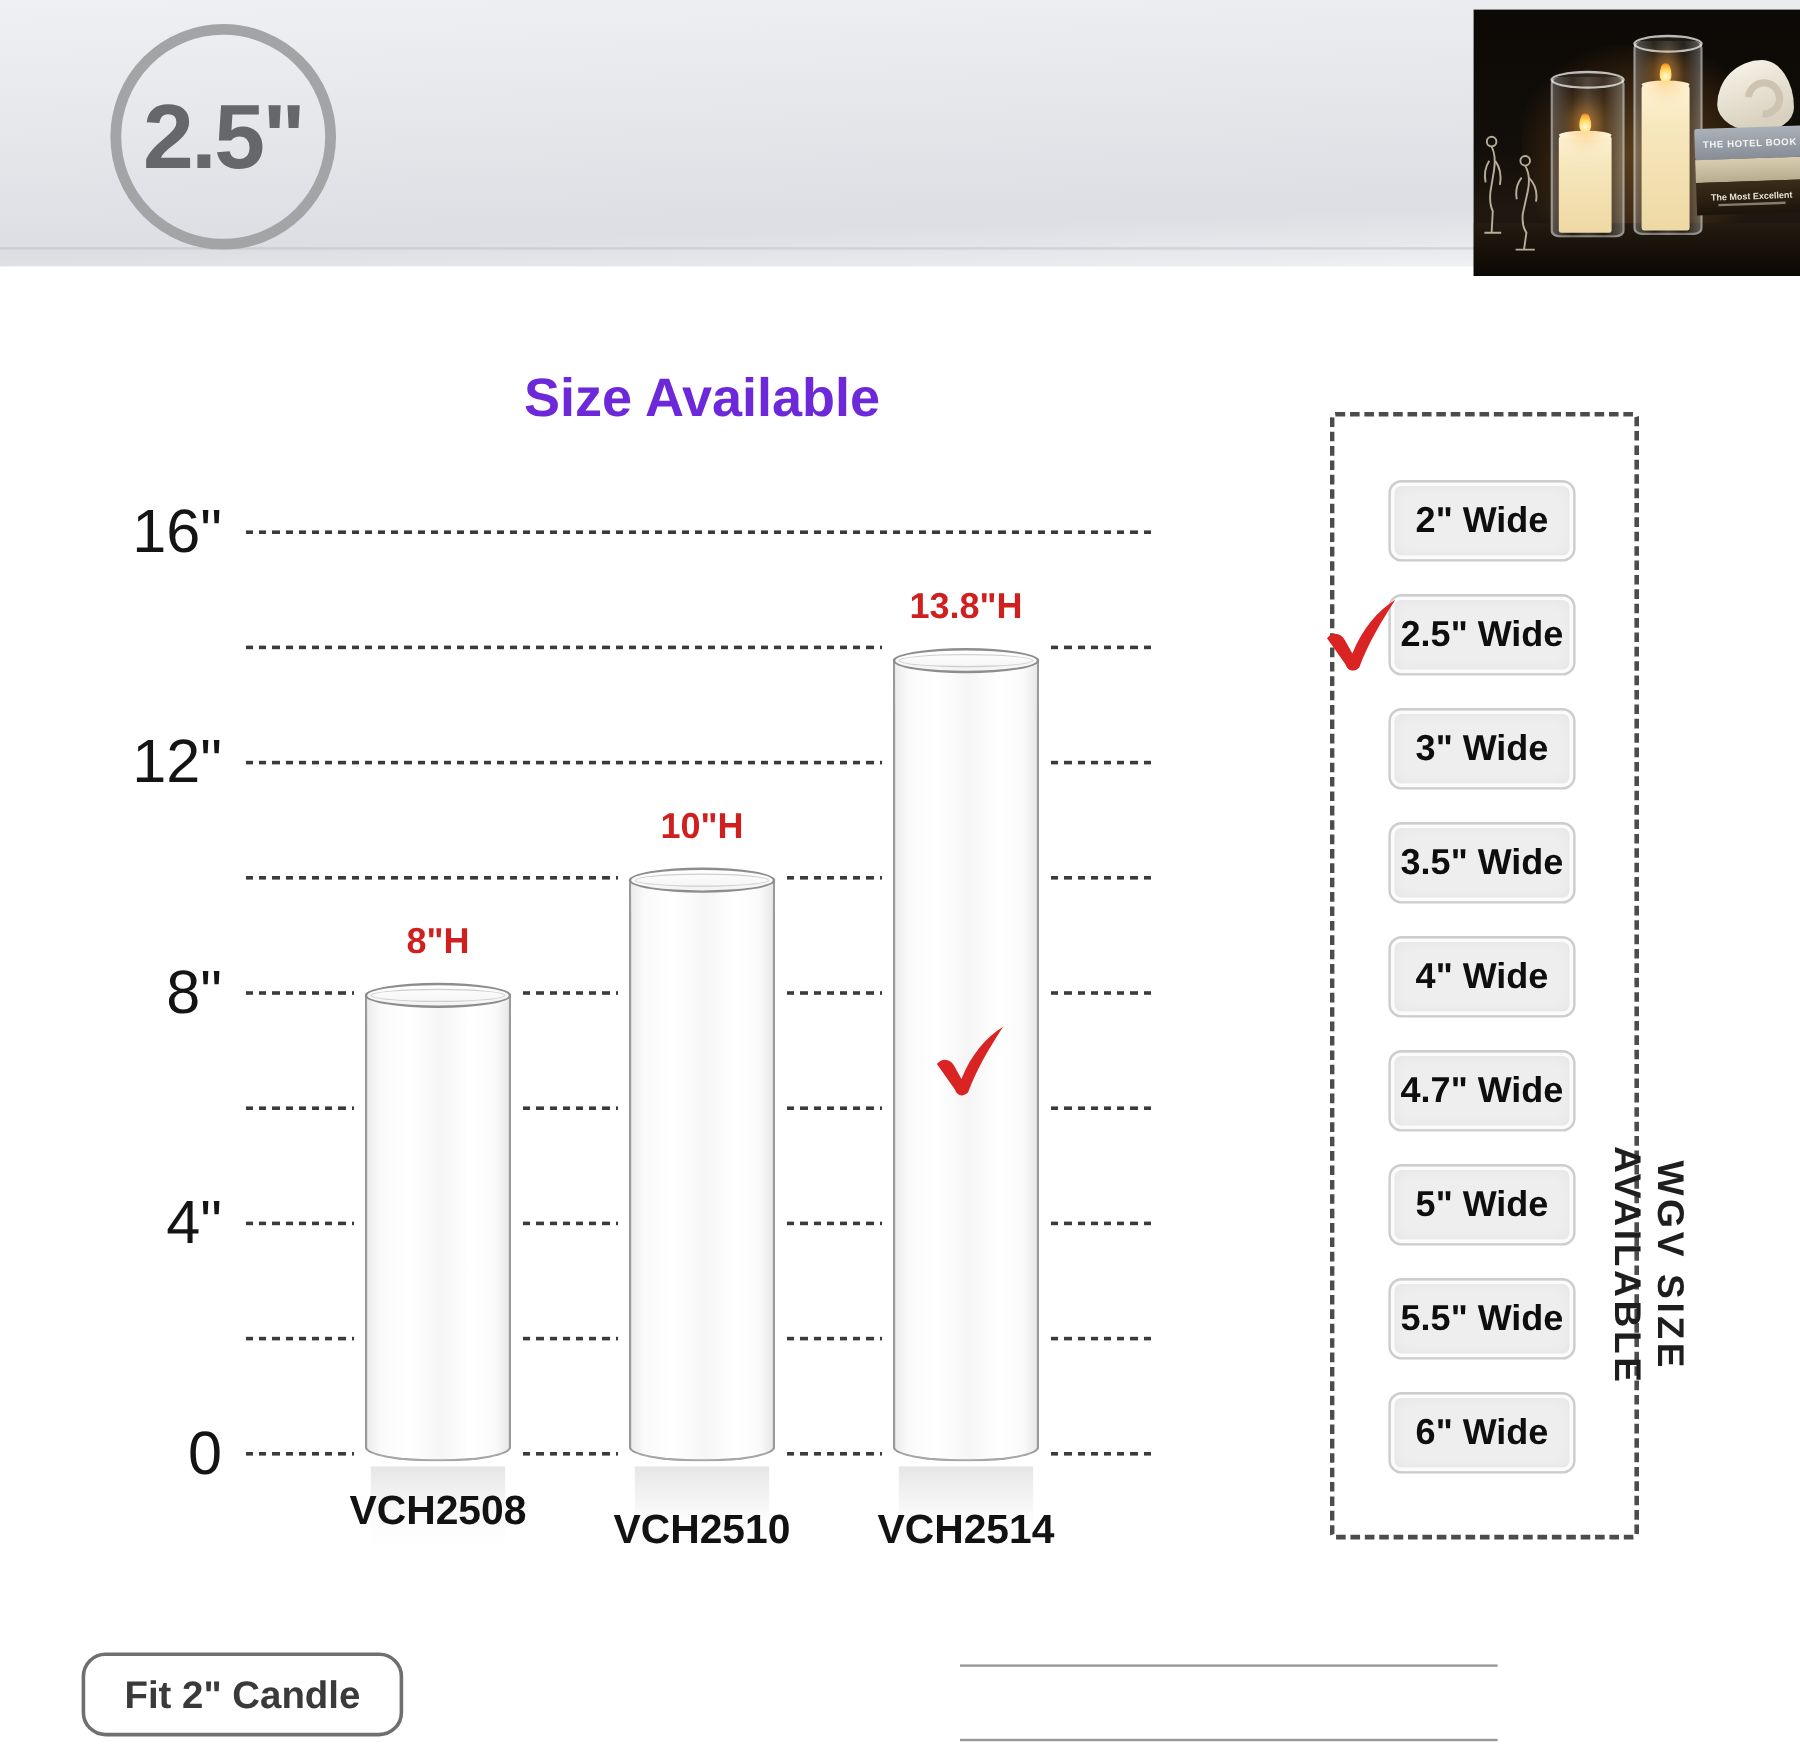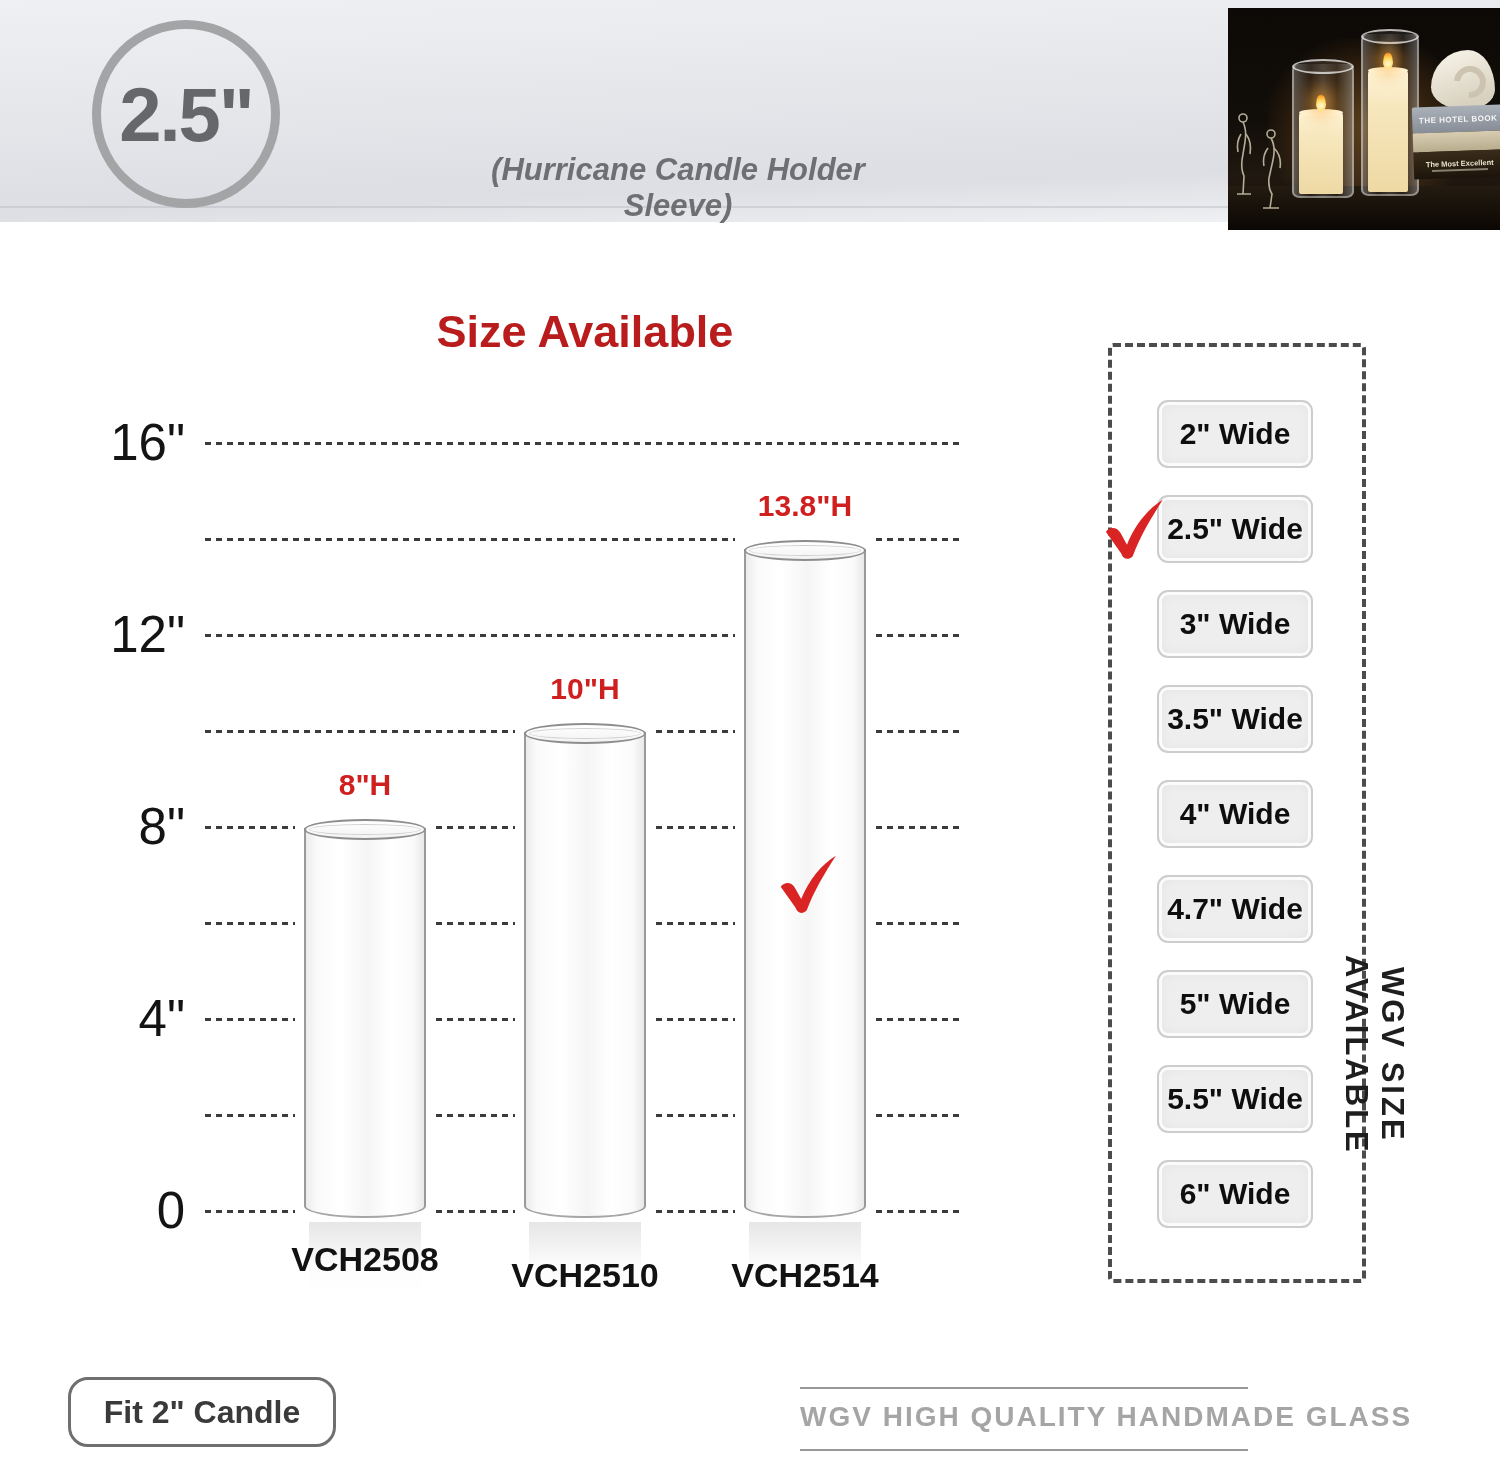--- a/index.html
+++ b/index.html
@@ -42,21 +42,21 @@
   .spine.s3 i{display:block;width:60%;height:2px;background:rgba(233,226,207,.5);margin-top:1px;}
   .elephant{position:absolute;left:203px;top:42px;width:64px;height:60px;
     background:linear-gradient(160deg,#faf6ec,#d8d1bf 80%);
     border-radius:58% 42% 46% 54%/62% 66% 34% 38%;}
   .elephant::before{content:'';position:absolute;right:9px;top:16px;width:20px;height:20px;border:6px solid #ccc4b0;
     border-left-color:transparent;border-radius:50%;transform:rotate(-40deg);}
   .figurines{position:absolute;left:2px;top:98px;}
 
   
   .chart-title{position:absolute;left:385px;top:306px;width:400px;text-align:center;
-    font-size:45px;font-weight:bold;color:#b91c1c;}
+    font-size:45px;font-weight:bold;color:#6d28d9;}
   .gridline{position:absolute;left:205px;width:755px;height:3px;
     background:repeating-linear-gradient(90deg,#3b3b3b 0 6px,transparent 6px 11px);}
   .tick{position:absolute;left:30px;width:155px;height:56px;line-height:56px;text-align:right;
     font-size:51px;font-weight:400;color:#141414;}
 
   .refl{position:absolute;top:1222px;width:112px;height:72px;
     background:linear-gradient(180deg,rgba(130,130,130,.20),rgba(200,200,200,.06) 60%,transparent);}
   .cyl{position:absolute;width:140px;background:#fff;}
   .cyl .rim{position:absolute;left:9px;right:9px;top:10px;height:17px;border:2px solid #8d8d8d;border-radius:50%;
     background:linear-gradient(180deg,#ffffff,#f3f3f3);z-index:2;}
@@ -92,21 +92,20 @@
 </head>
 <body>
 
 <div class="canvas">
 
   <div class="header-band"></div>
 
   <div class="badge-circle">
     <span>2.5"</span>
   </div>
-  <div class="hdr-sub">(Hurricane Candle Holder Sleeve)</div>
 
   <div class="photo">
     <div class="glow"></div>
     <div class="table"></div>
 
     <svg class="figurines" width="66" height="112" viewBox="0 0 66 112">
       <g stroke="#cfc8b0" stroke-width="1.6" fill="none" opacity=".85">
         <circle cx="13" cy="12" r="4"></circle>
         <path d="M13 16 q4 8 2 20 l-3 18 q-1 10 2 16 l-1 18 M7 88 h14"></path>
         <path d="M11 28 q-5 8 -3 18 M16 28 q6 8 4 20"></path>
@@ -220,16 +219,15 @@
         <path d="M6 56 C13 47 24 49 29 58 L39 76 C52 44 72 20 95 6 C77 34 60 62 48 94 C41 101 33 99 30 90 Z"></path>
       </svg>
   </div>
 
   <div class="vertical-label">WGV SIZE AVAILABLE</div>
 
   <div class="fit-box">
     <span>Fit 2" Candle</span>
   </div>
   <div class="brand-rule" style="top:1387px;"></div>
-  <div class="brand-text">WGV HIGH QUALITY HANDMADE GLASS</div>
   <div class="brand-rule" style="top:1449px;"></div>
 
 </div>
 
 </body></html>

